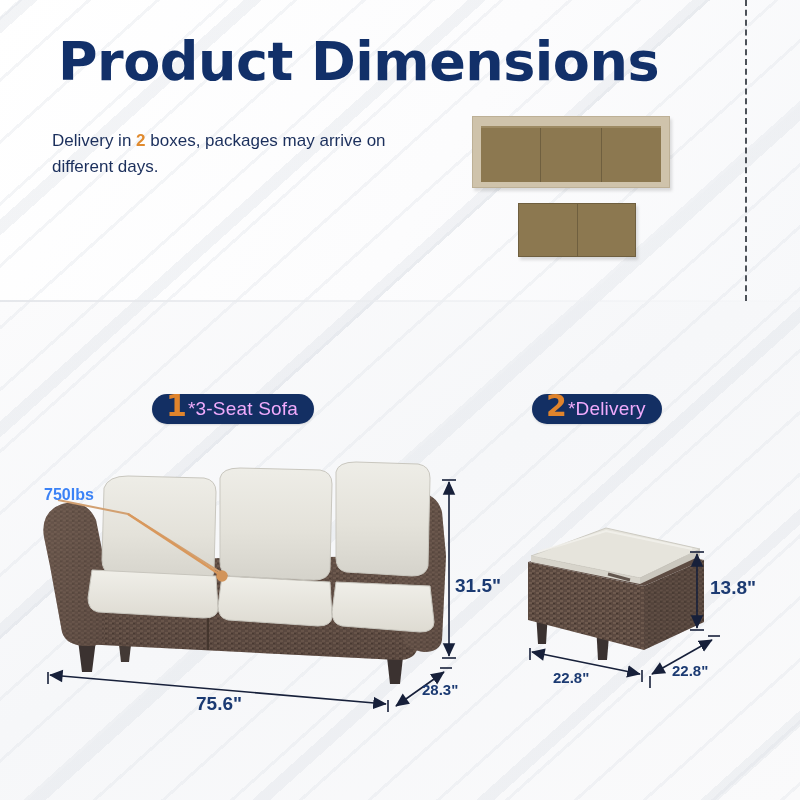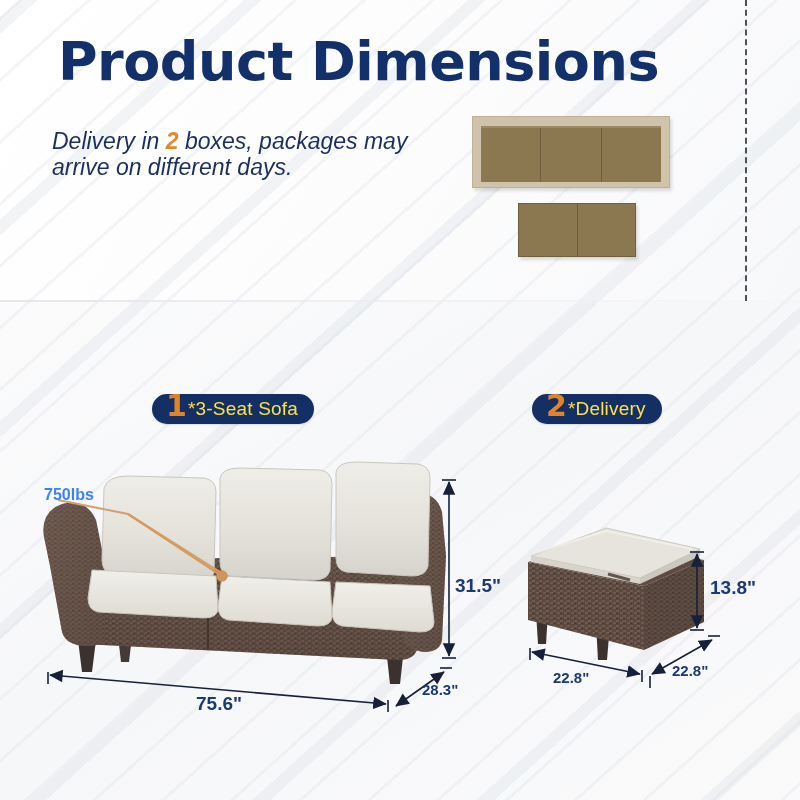--- a/index.html
+++ b/index.html
@@ -45,21 +45,21 @@
 
   
   .page-title{
     position:absolute;left:58px;top:30px;
     font-size:54px;font-weight:bold;letter-spacing:-.5px;
     color:#123069;white-space:nowrap;
     font-family:"DejaVu Sans","Liberation Sans",sans-serif;
   }
   .notice-block{position:absolute;left:52px;top:128px;width:380px;}
   .notice-label{font-size:17px;color:#1b2f5c;line-height:25px;}
-  .notice-text{font-size:23px;color:#1b2f5c;line-height:26px;font-style:italic;}
+  .notice-text{font-size:17px;color:#1b2f5c;line-height:26px;}
   .hl-num{color:#e08a2e;font-weight:bold;}
 
   
   .carton-big{
     position:absolute;left:472px;top:116px;width:196px;height:70px;
     background:#cfc3ab;
     border:1px solid #bdb096;
     box-shadow:2px 3px 3px rgba(0,0,0,.13);
   }
   .carton-big-inner{
@@ -82,21 +82,21 @@
   .pill{
     position:absolute;height:30px;border-radius:16px;background:#132f63;
     display:flex;align-items:center;padding:0 16px 0 14px;
     white-space:nowrap;box-shadow:0 1px 2px rgba(0,0,0,.12);
   }
   .pill .num{
     font-size:30px;font-weight:bold;color:#e0842c;
     line-height:20px;position:relative;top:-3px;margin-right:1px;
     font-family:"DejaVu Sans","Liberation Sans",sans-serif;
   }
-  .pill .lbl{font-size:19px;color:#fde047;letter-spacing:.2px;}
+  .pill .lbl{font-size:19px;color:#f0abfc;letter-spacing:.2px;}
   #pill-sofa{left:152px;top:394px;}
   #pill-ottoman{left:532px;top:394px;}
 
   
   .dim{position:absolute;color:#1b3a72;font-weight:bold;font-size:19px;white-space:nowrap;}
   .dim-small{font-size:15px;}
   #dim-h-sofa{left:455px;top:575px;}
   #dim-w-sofa{left:196px;top:693px;}
   #dim-d-sofa{left:422px;top:681px;}
   #dim-h-ott{left:710px;top:577px;}

